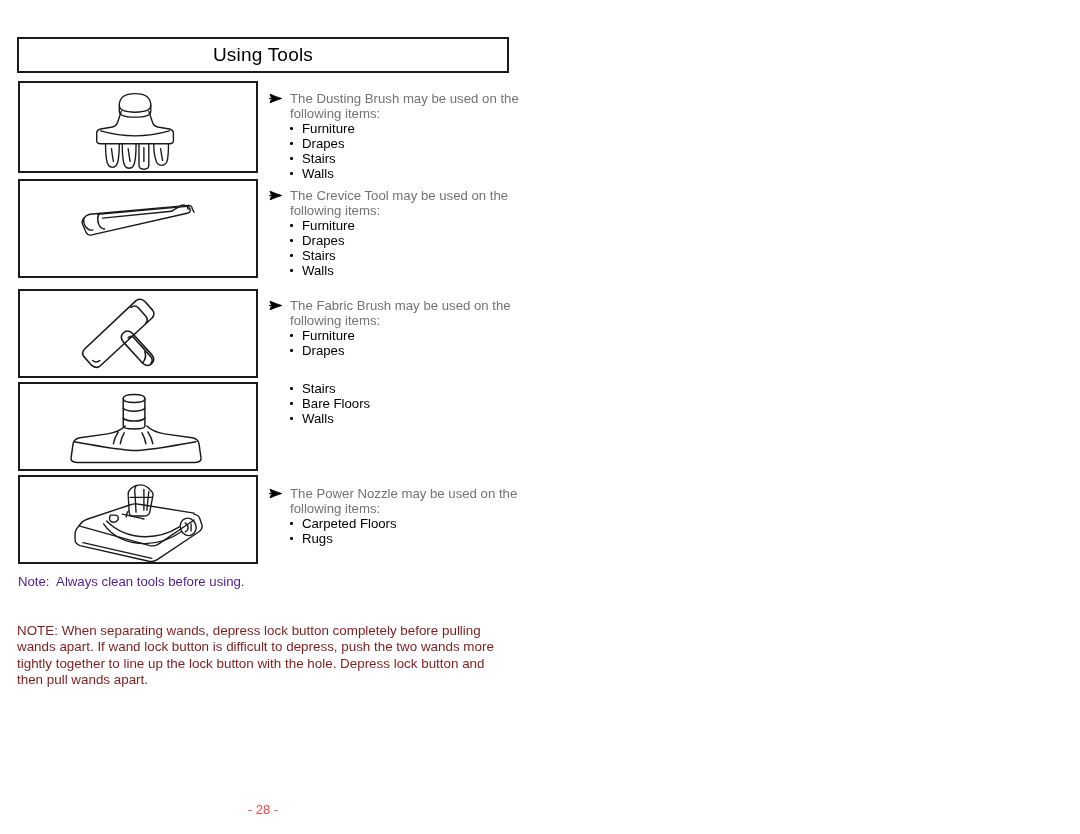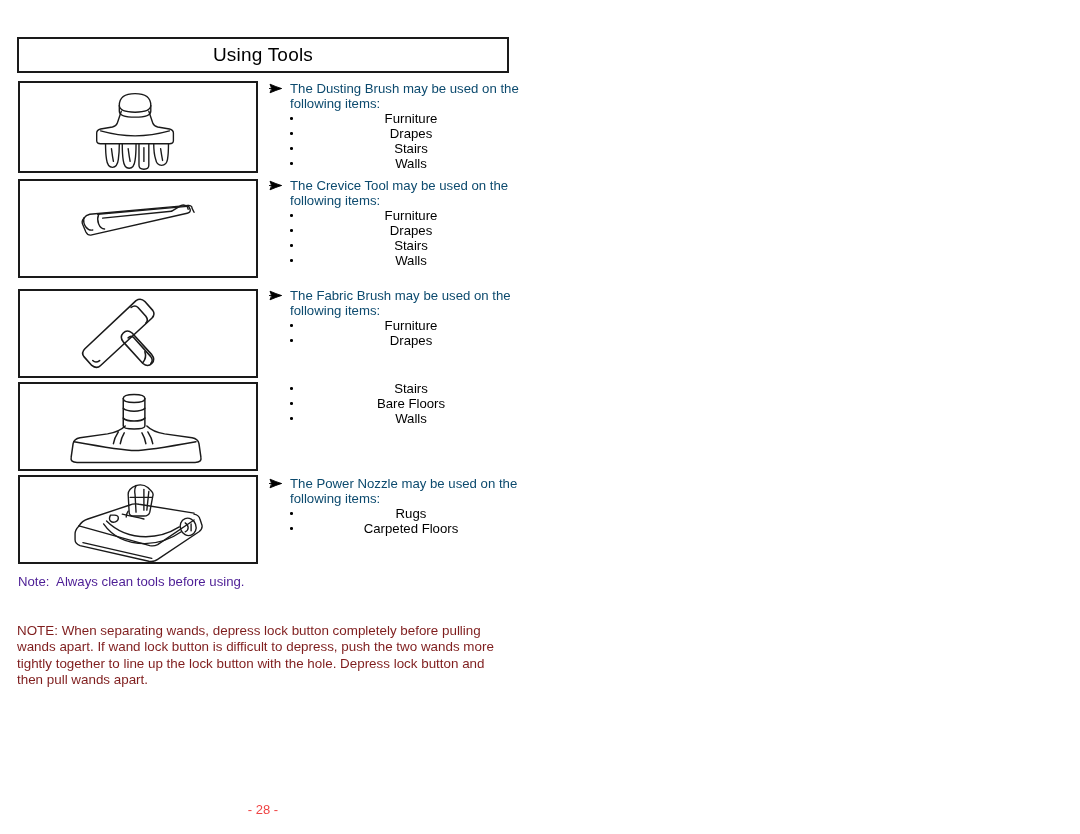--- a/index.html
+++ b/index.html
@@ -62,21 +62,22 @@
   #block-crevice-tool  { top: 178px; }
   #block-fabric-brush  { top: 288px; }
   #block-floor-brush   { top: 381px; }
   #block-power-nozzle  { top: 476px; }
 
   .tool-heading {
     position: relative;
     padding-left: 22px;
     font-size: 13.2px;
     line-height: 15px;
-    color: #0c4a6e;
+    color: #737373;
+    margin-top: 10px;
   }
   .arrow-icon {
     position: absolute;
     left: 0;
     top: 1px;
     width: 16px;
     height: 13px;
     display: block;
   }
   .arrow-icon svg { display:block; width:16px; height:13px; }
@@ -85,21 +86,20 @@
     margin: 0;
     padding: 0;
     list-style: none;
   }
   .tool-items li {
     position: relative;
     padding-left: 34px;
     font-size: 13.2px;
     line-height: 15px;
     color: #000;
-    text-align: center;
   }
   .tool-items li .dot {
     position: absolute;
     left: 22px;
     top: 6px;
     width: 2.6px;
     height: 2.6px;
     background: #000;
     border-radius: 50%;
   }
@@ -291,21 +291,21 @@
 <div class="tool-block" id="block-power-nozzle">
   <div class="tool-heading">
     <span class="arrow-icon">
       <svg viewBox="0 0 16 13" xmlns="http://www.w3.org/2000/svg">
           <path d="M1 6.5 L13.5 6.5 M2 2.2 Q8 4.8 13.5 6.5 Q8 8.2 2 10.8 Q5 6.5 2 2.2 Z" fill="#000" stroke="#000" stroke-width="0.9" stroke-linejoin="round"></path>
         </svg>
     </span>
     <span>The Power Nozzle may be used on the following items:</span>
   </div>
   <ul class="tool-items">
+    <li><span class="dot"></span><span>Carpeted Floors</span></li>
     <li><span class="dot"></span><span>Rugs</span></li>
-    <li><span class="dot"></span><span>Carpeted Floors</span></li>
   </ul>
 </div>
 
 <div id="note-clean">Note:  Always clean tools before using.</div>
 <div id="note-wands">NOTE: When separating wands, depress lock button completely before pulling wands apart. If wand lock button is difficult to depress, push the two wands more tightly together to line up the lock button with the hole. Depress lock button and then pull wands apart.</div>
 
 <div id="page-number">- 28 -</div>
 
 </body></html>

